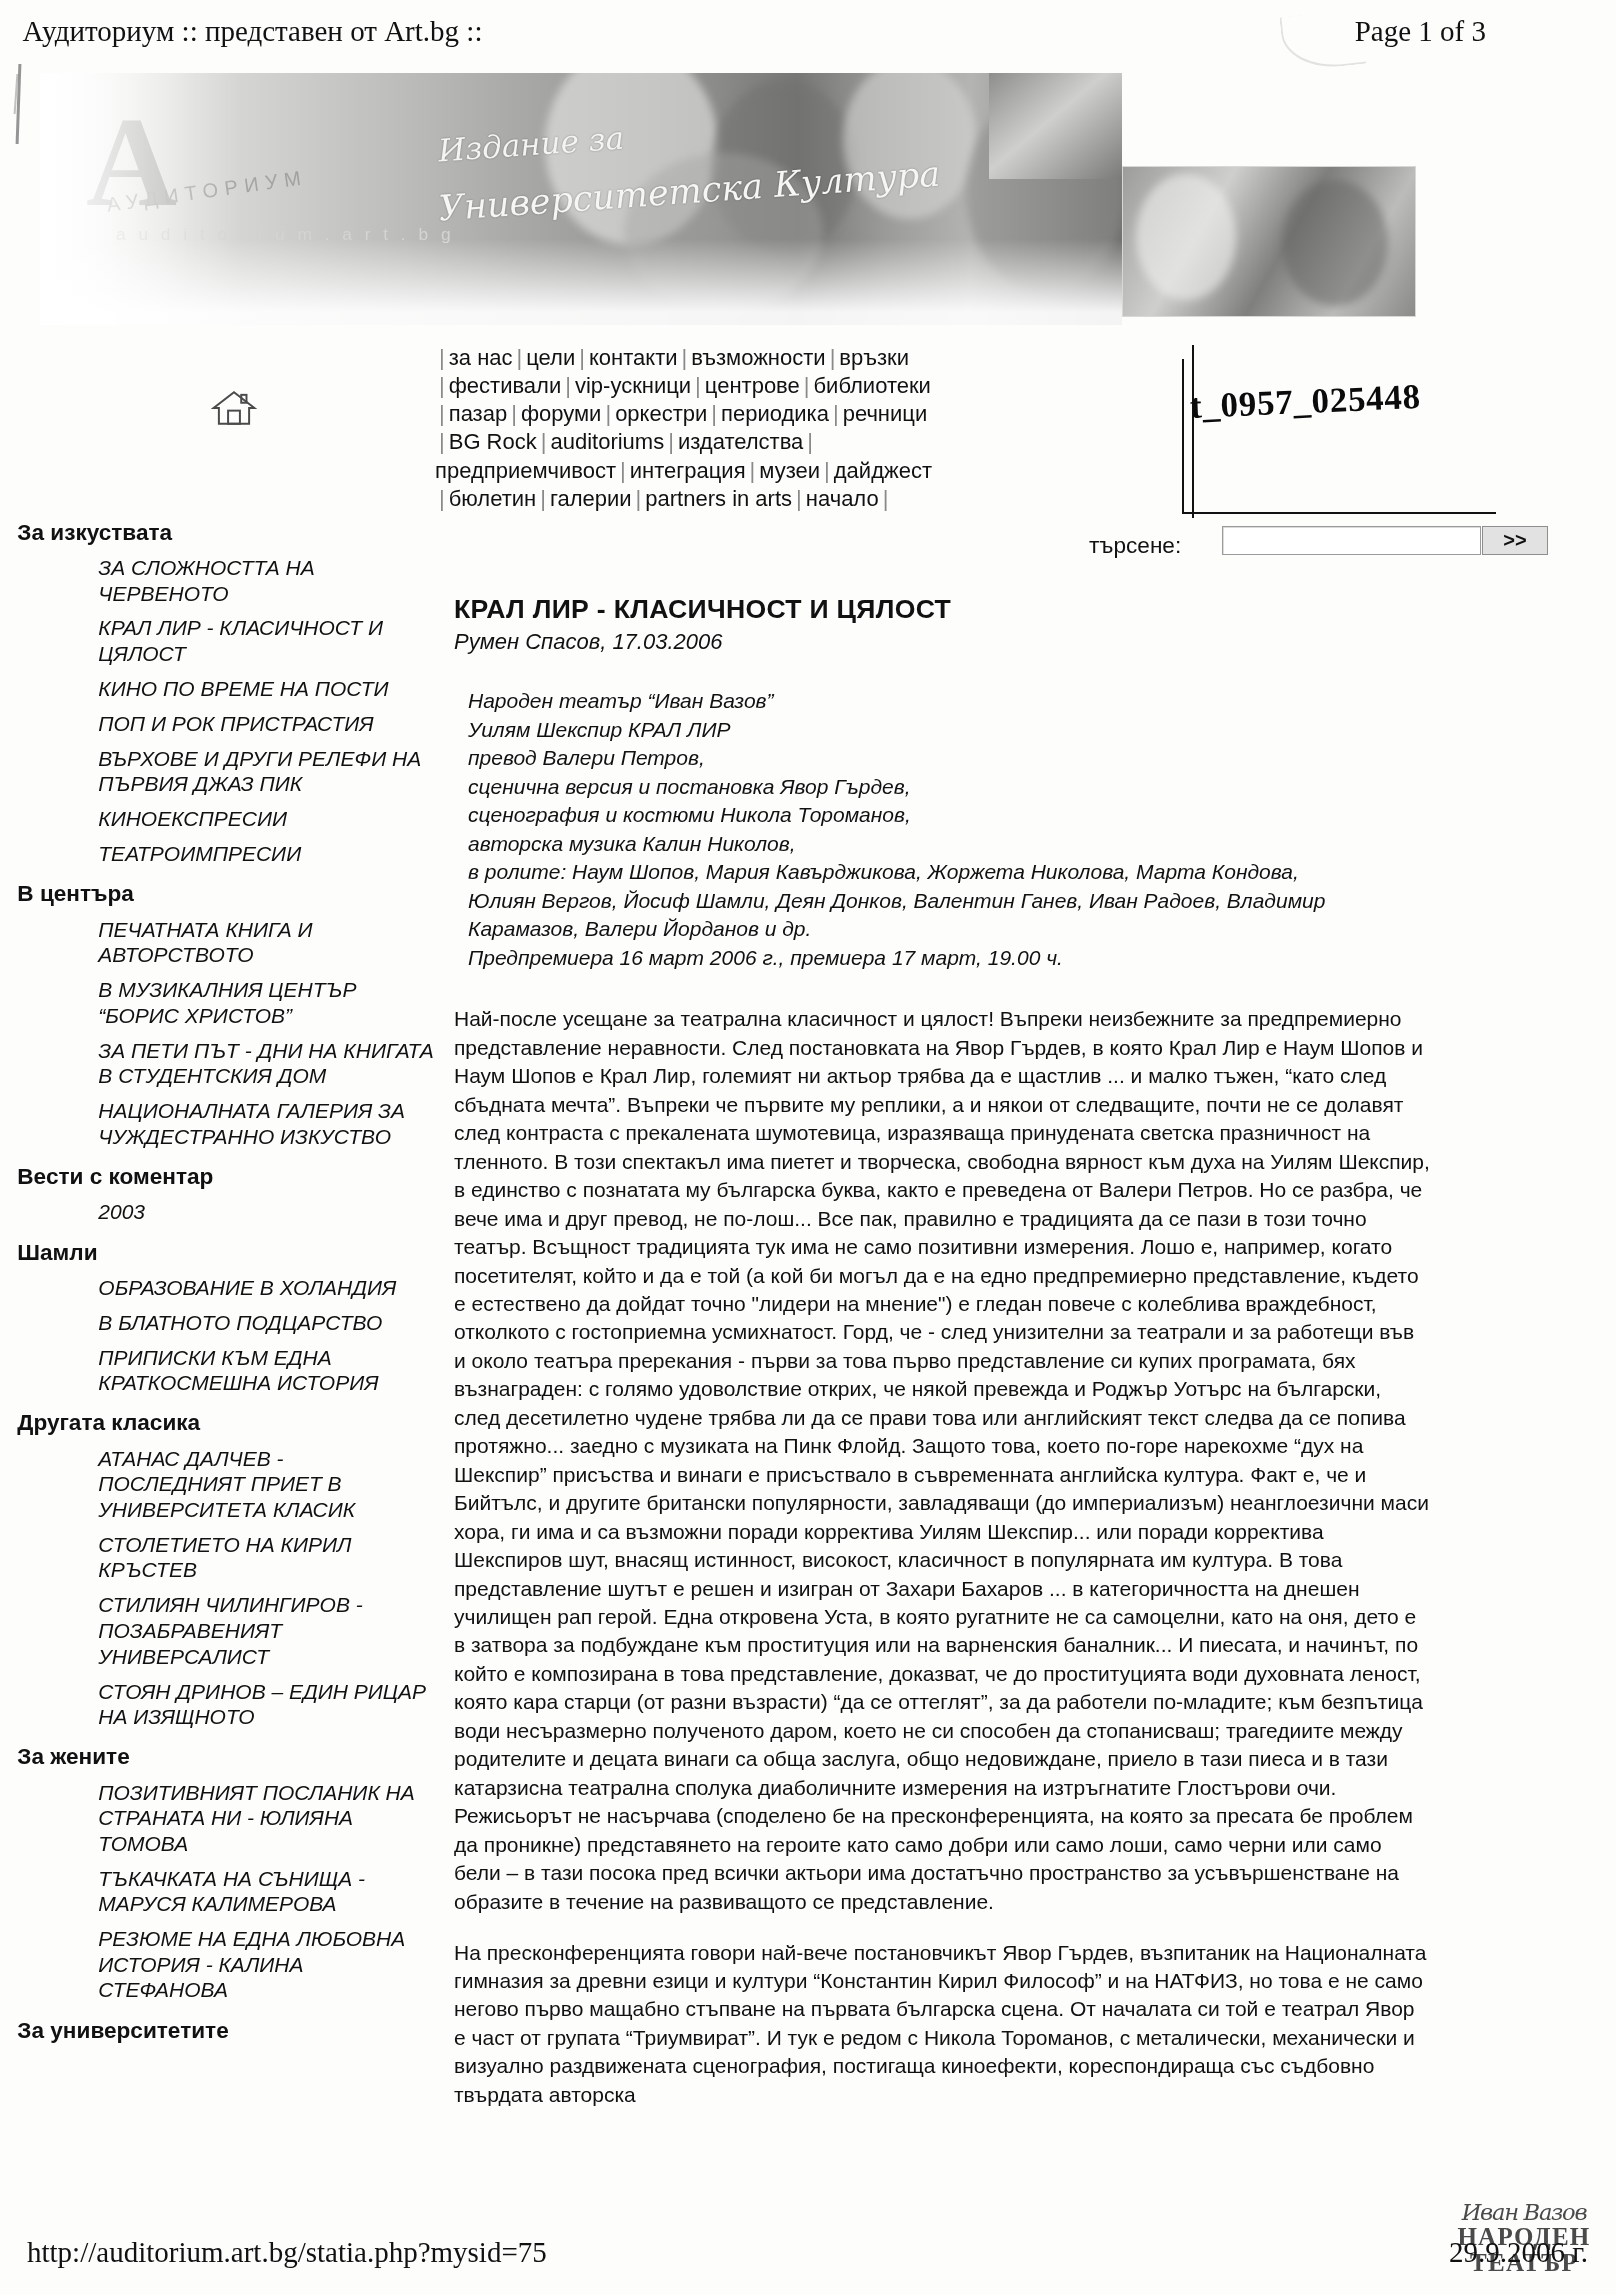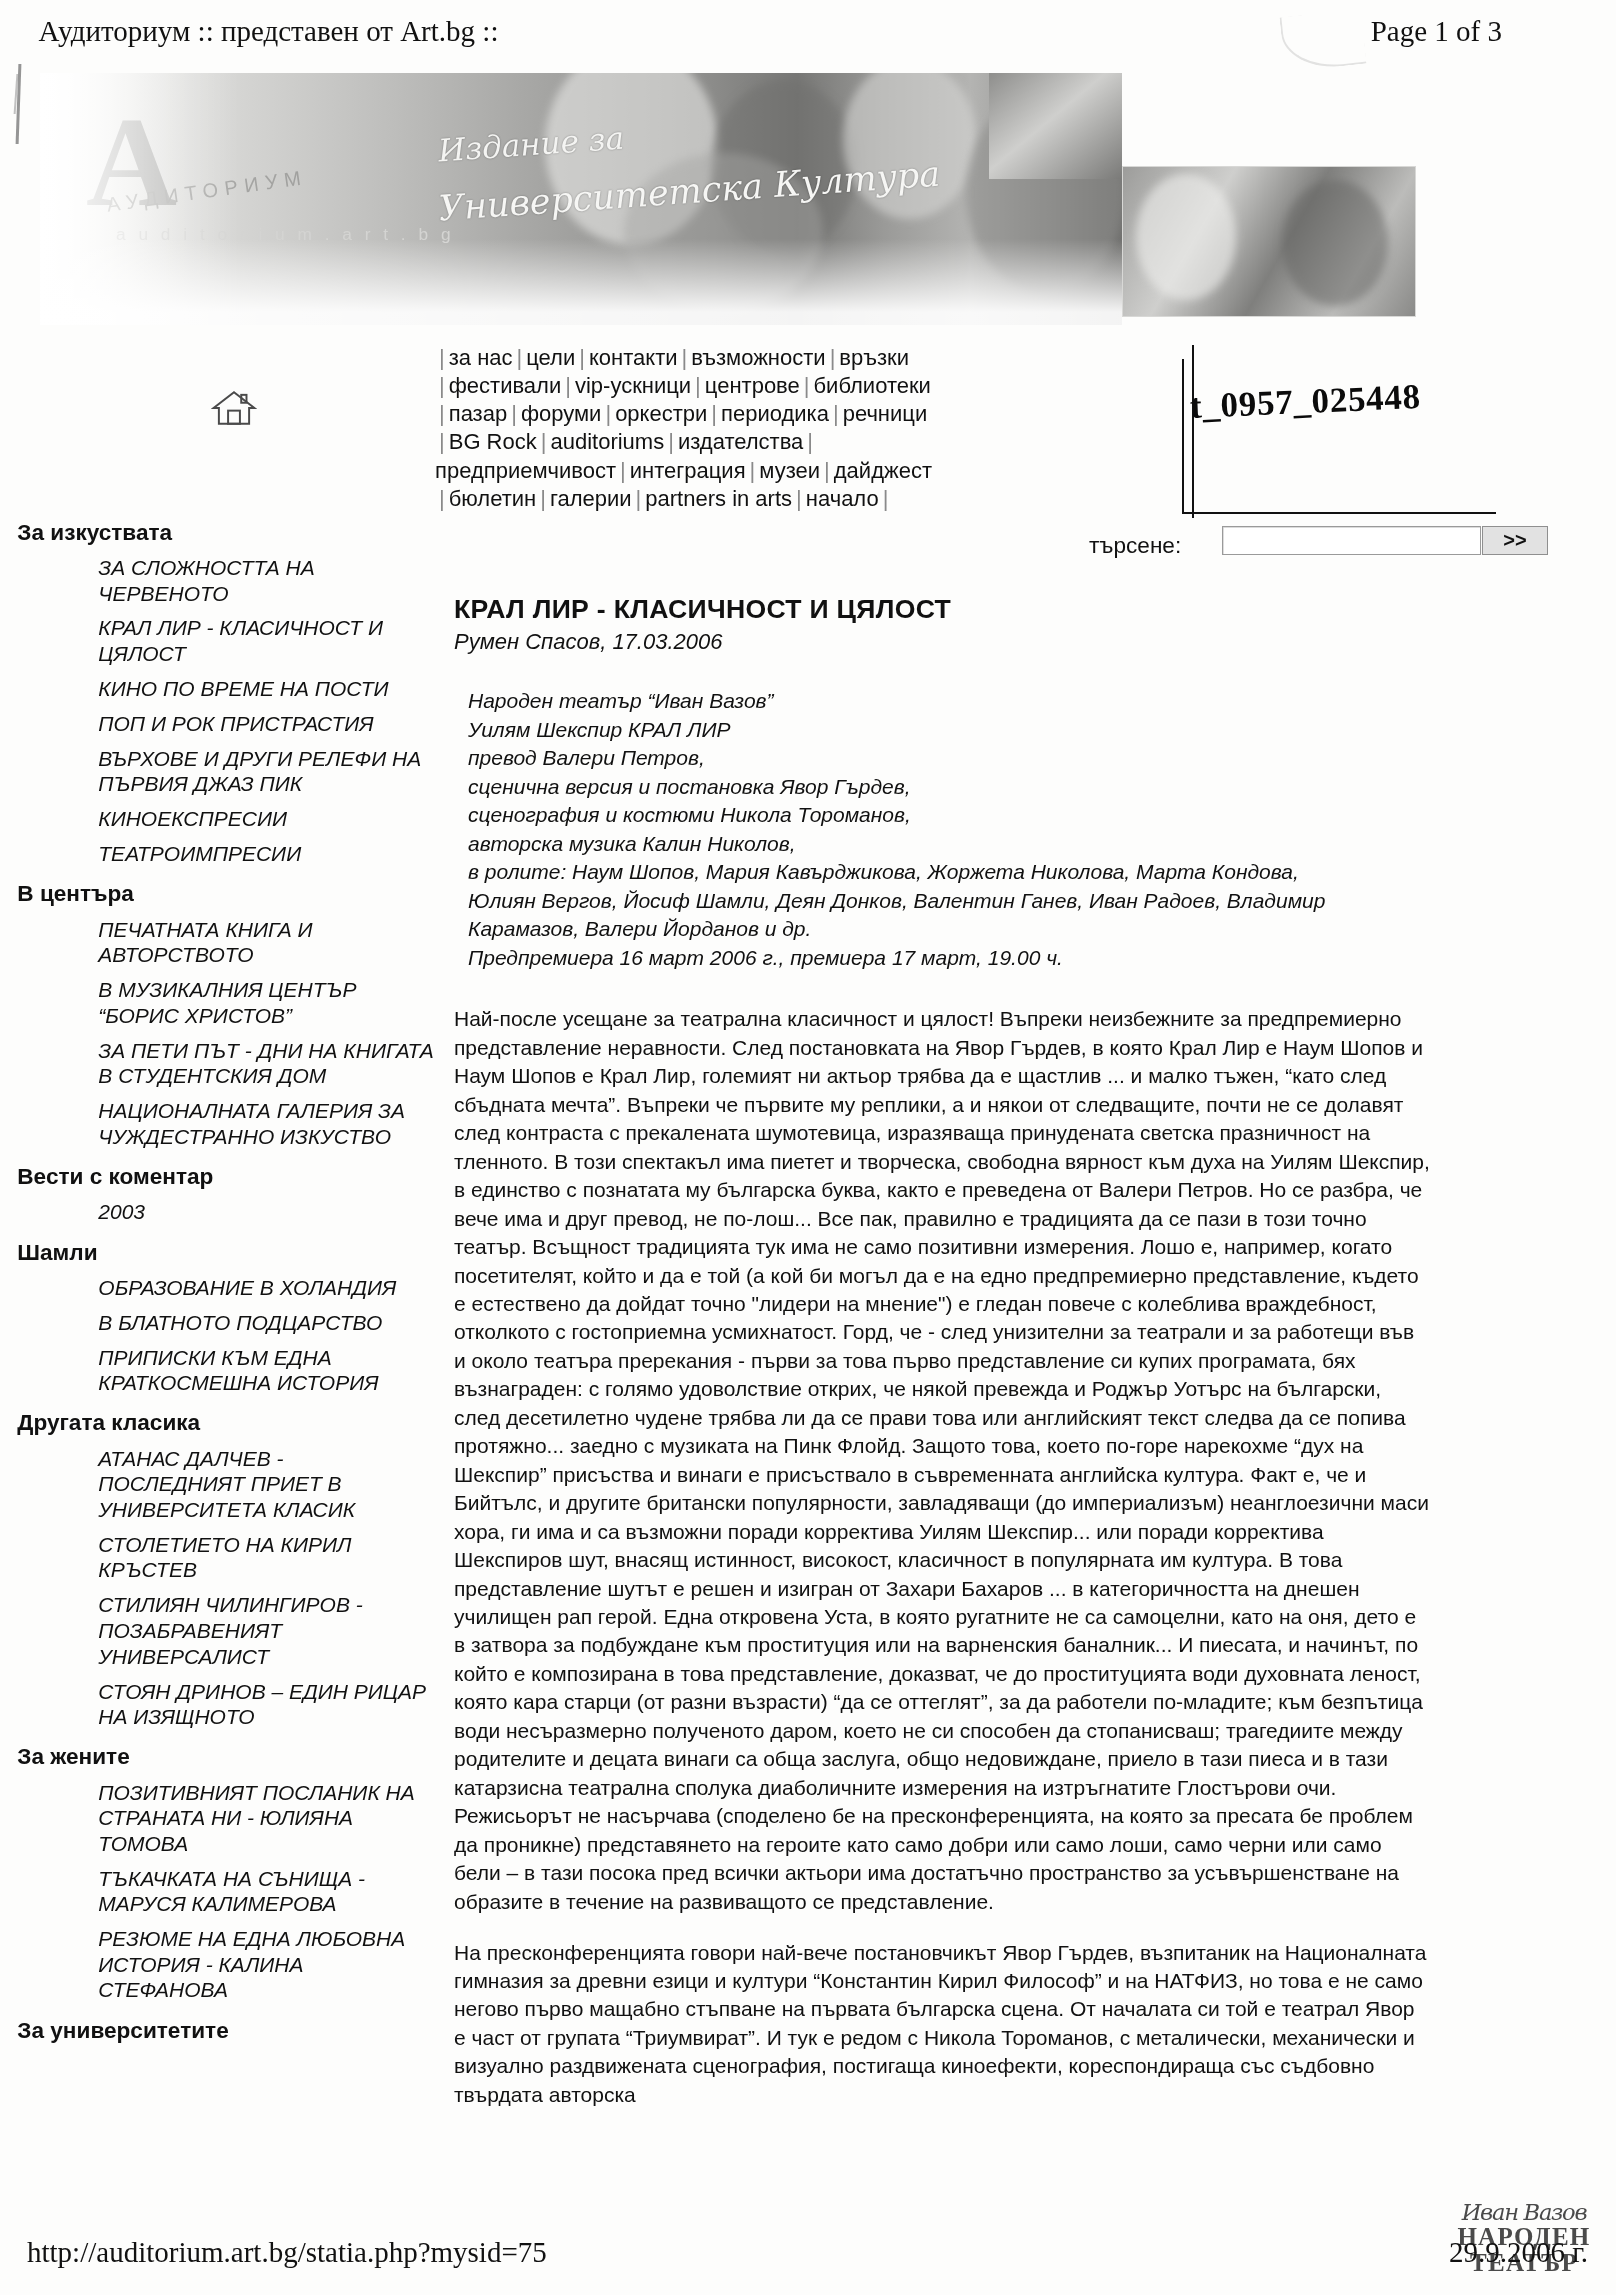--- a/index.html
+++ b/index.html
@@ -5,21 +5,21 @@
   html,body{margin:0;padding:0;background:#fff;}
   body{
     width:1617px;height:2295px;position:relative;overflow:hidden;
     font-family:"Liberation Sans", sans-serif;color:#111;
     -webkit-font-smoothing:antialiased;
   }
   .page{position:absolute;inset:0;background:#fdfdfc;}
 
   
   .print-header{
-    position:absolute;left:16px;top:12px;width:1511px;height:46px;
+    position:absolute;left:0;top:12px;width:1511px;height:46px;
   }
   .ph-left{
     position:absolute;left:22.6px;top:2.7px;
     font-family:"Liberation Serif", serif;font-size:29px;color:#111;white-space:nowrap;
   }
   .ph-right{
     position:absolute;right:25px;top:2.7px;
     font-family:"Liberation Serif", serif;font-size:29px;color:#111;white-space:nowrap;
   }
   .print-footer{position:absolute;left:0;top:2236px;width:1617px;height:53px;}

